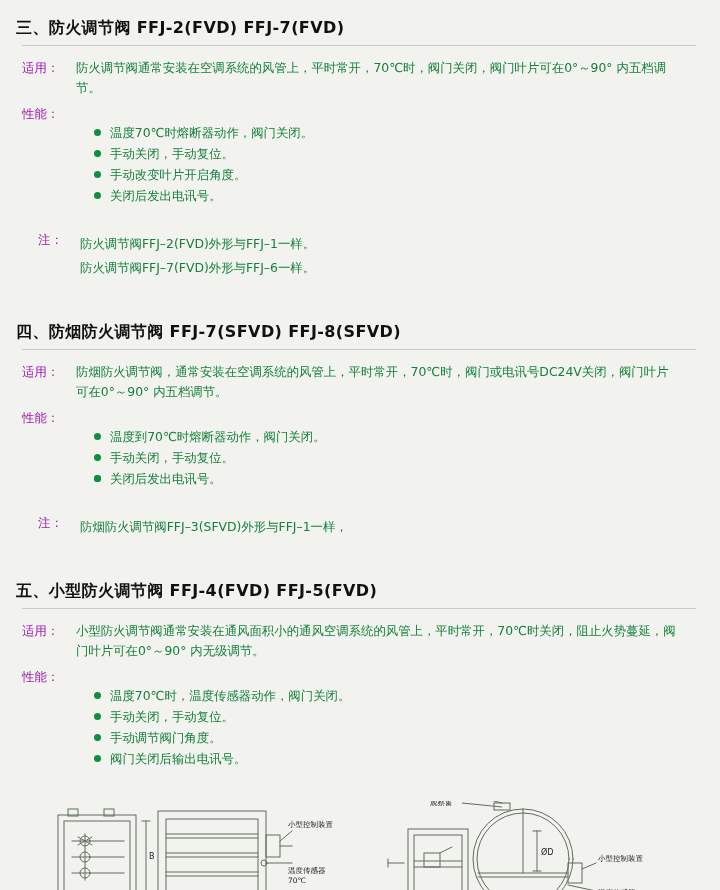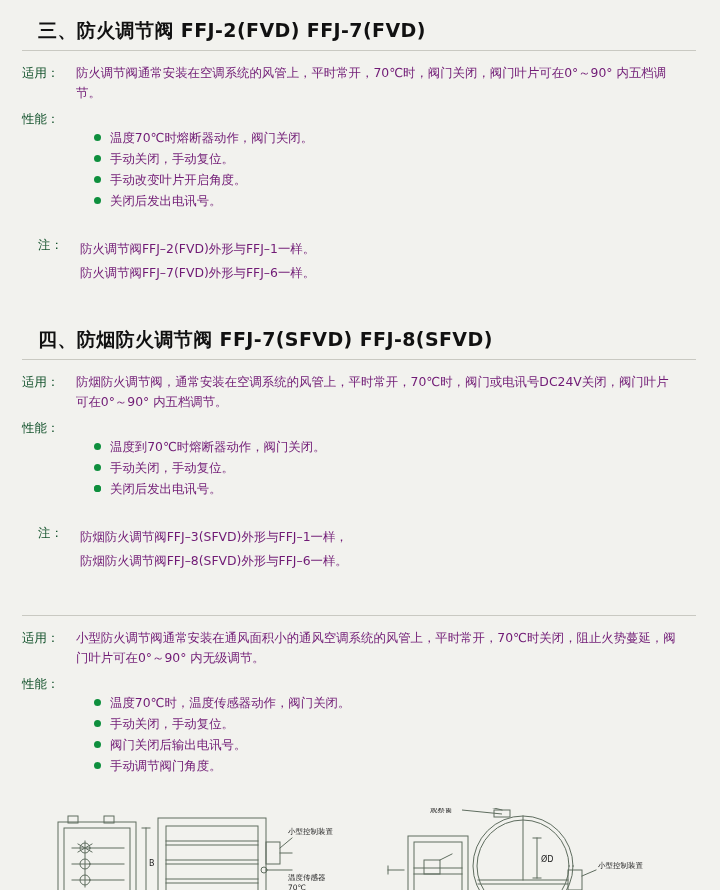--- a/index.html
+++ b/index.html
@@ -21,55 +21,55 @@
     height: 890px;
     padding: 0;
     box-sizing: border-box;
   }
 
   
   .section {
     margin: 0 0 0 0;
   }
   .sec-title {
-    font-size: 19px;
+    font-size: 16px;
     font-weight: bold;
     color: #111;
     letter-spacing: 0.4px;
-    padding: 0 0 6px 38px;
+    padding: 0 0 6px 16px;
   }
   .sec-rule {
     height: 1px;
     background: #c9c9c2;
     margin: 0 24px 0 22px;
   }
 
   
   .row {
     display: flex;
     align-items: flex-start;
     padding: 0 40px 0 22px;
   }
   .row-label {
     flex: 0 0 auto;
     width: 54px;
     font-size: 12.4px;
-    color: #14532d;
+    color: #a21caf;
     line-height: 20px;
     white-space: nowrap;
   }
   .row-label.indent {
     padding-left: 16px;
     width: 38px;
   }
   .row-body {
     flex: 1 1 auto;
     font-size: 12.4px;
     line-height: 20px;
-    color: #701a75;
+    color: #15803d;
   }
   .row-body p {
     margin: 4px;
   }
 
   
   ul.bullets {
     list-style: none;
     margin: 18px;
     padding: 0;
@@ -167,45 +167,45 @@
         </ul>
       </div>
     </div>
 
     <div class="gap-sm"></div>
 
     <div class="row">
       <div class="row-label indent">注：</div>
       <div class="row-body">
         <p>防烟防火调节阀FFJ–3(SFVD)外形与FFJ–1一样，</p>
-        <p>防烟防火调节阀FFJ–8(SFVD)外形与FFJ–6一样。</p>
       </div>
     </div>
   </div>
 
   <div class="section">
     <div style="height:40px"></div>
+    <div class="sec-title">五、小型防火调节阀  FFJ-4(FVD)   FFJ-5(FVD)</div>
     <div class="sec-rule"></div>
     <div class="gap-md"></div>
 
     <div class="row">
       <div class="row-label">适用：</div>
       <div class="row-body">小型防火调节阀通常安装在通风面积小的通风空调系统的风管上，平时常开，70℃时关闭，阻止火势蔓延，阀门叶片可在0°～90° 内无级调节。</div>
     </div>
 
     <div class="gap-sm"></div>
 
     <div class="row">
       <div class="row-label">性能：</div>
       <div class="row-body">
         <ul class="bullets">
           <li><span class="dot"></span><span>温度70℃时，温度传感器动作，阀门关闭。</span></li>
           <li><span class="dot"></span><span>手动关闭，手动复位。</span></li>
+          <li><span class="dot"></span><span>手动调节阀门角度。</span></li>
           <li><span class="dot"></span><span>阀门关闭后输出电讯号。</span></li>
-          <li><span class="dot"></span><span>手动调节阀门角度。</span></li>
         </ul>
       </div>
     </div>
   </div>
 
   <div class="figures">
     <svg class="svg-wrap" width="720" height="195" viewBox="0 0 720 195">
       <g fill="none" stroke="#5f6d5f" stroke-width="1" stroke-linecap="square">
 
         <rect x="58" y="14" width="78" height="82"></rect>

